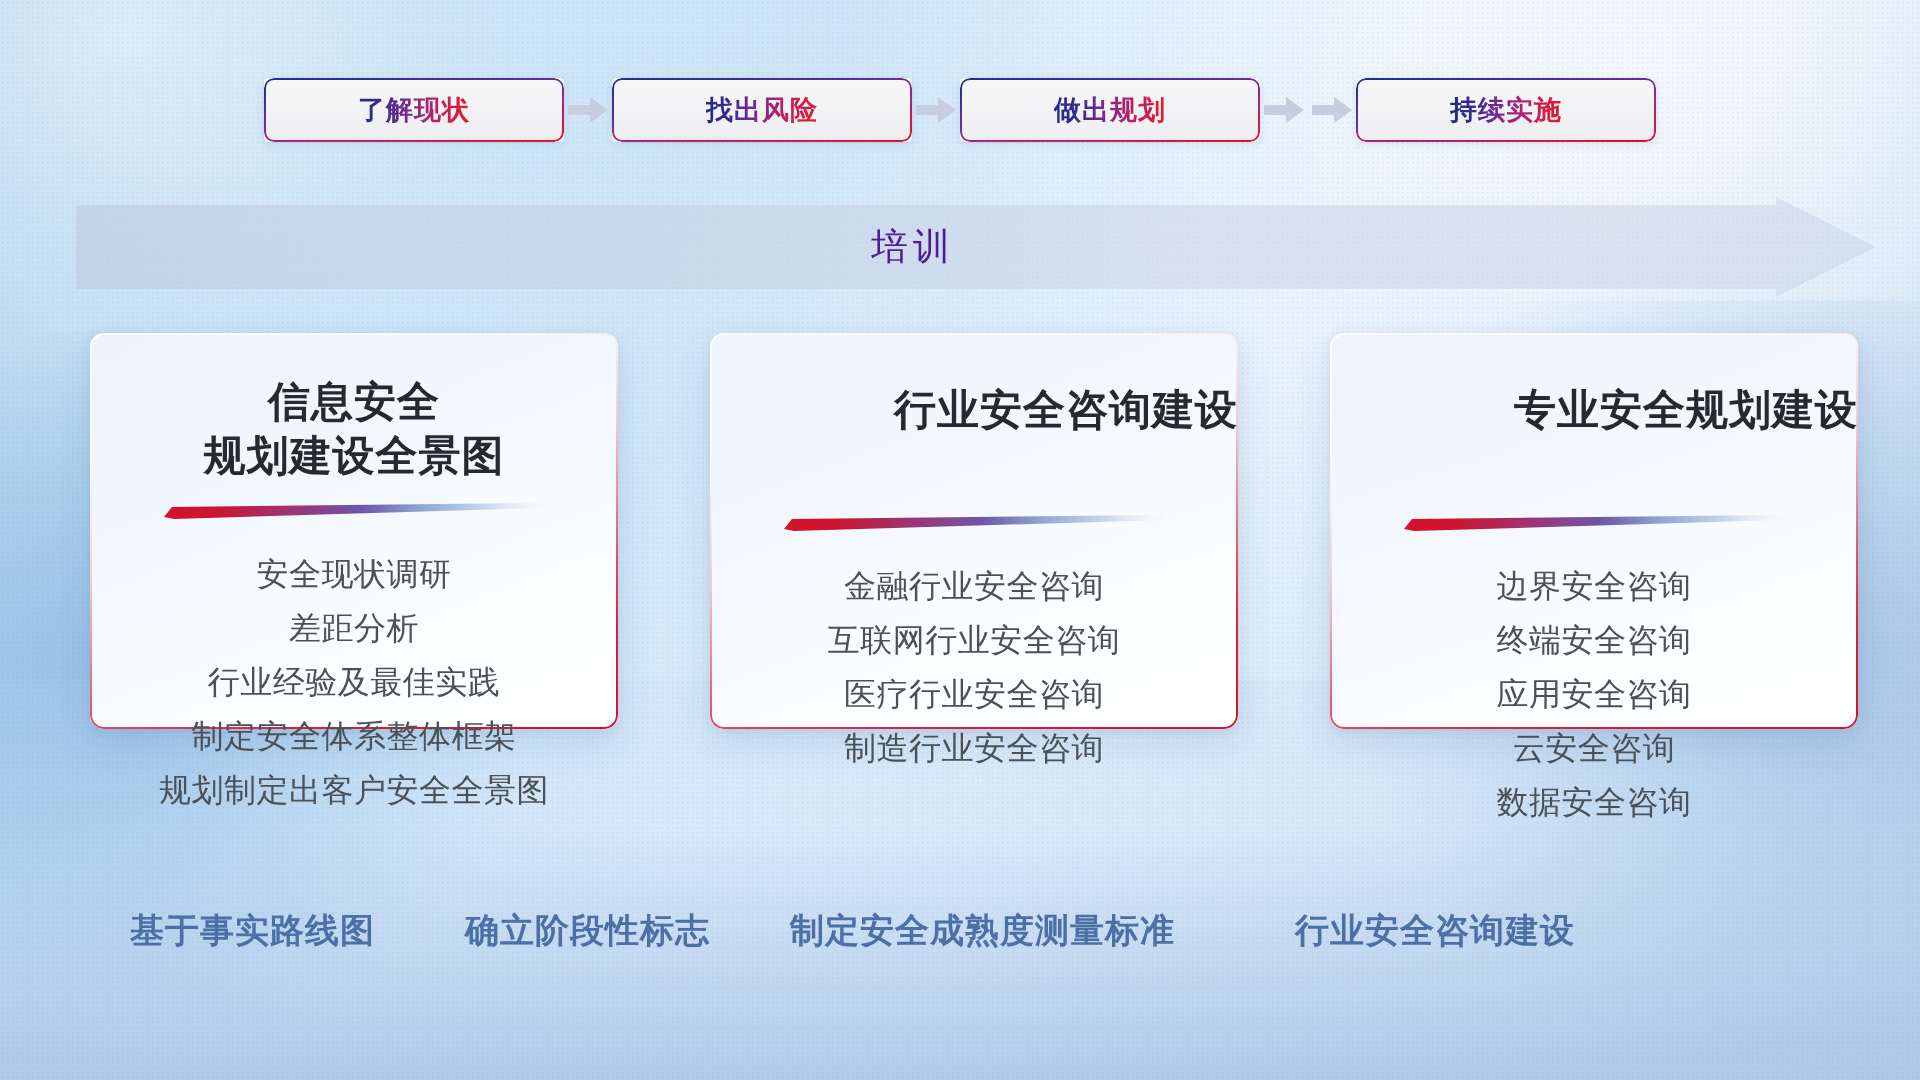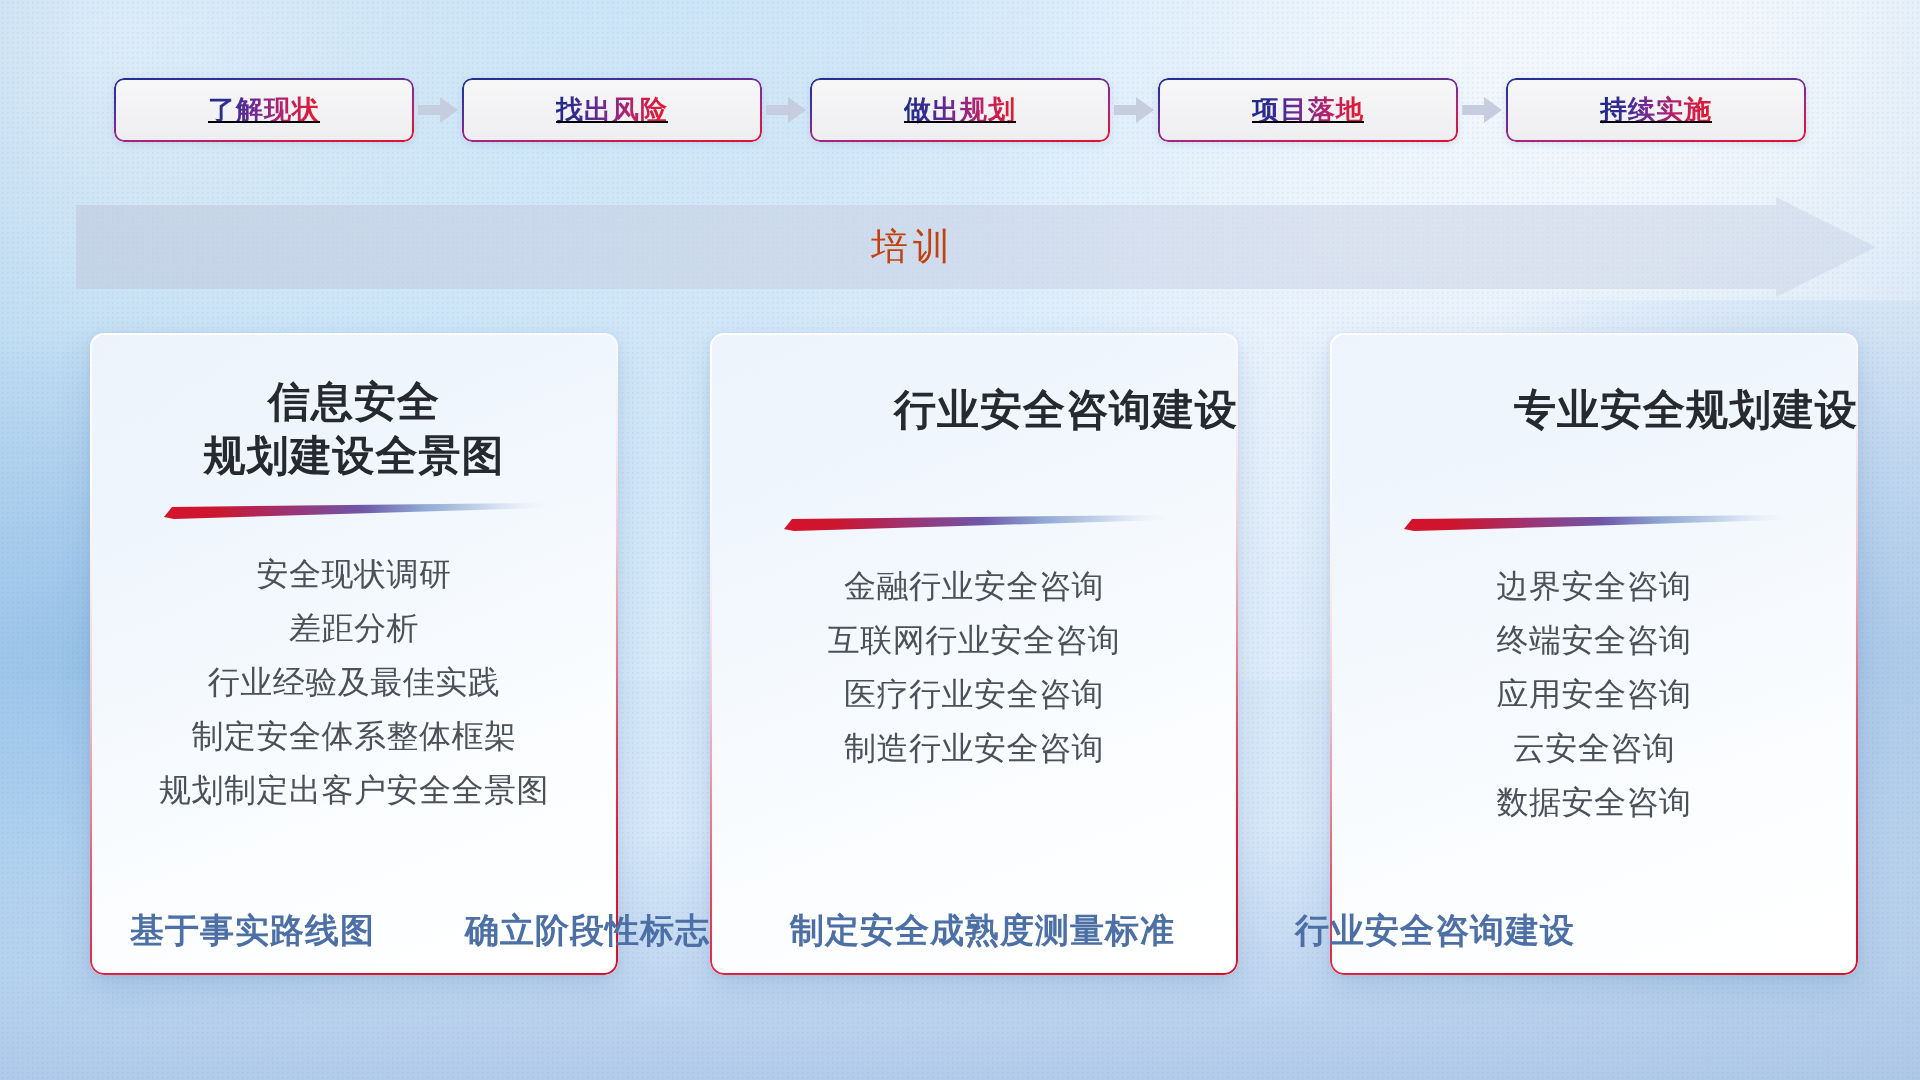--- a/index.html
+++ b/index.html
@@ -58,25 +58,24 @@
   }
 
   
   #steps{
     position:absolute;left:0;right:0;top:76px;height:68px;z-index:6;
     display:flex;align-items:center;justify-content:center;gap:0;
   }
   .step-wrap{display:flex;align-items:center;}
   .step{
     position:relative;
-    width:300px;height:64px;border-radius:10px;
+    width:300px;height:64px;border-radius:4px;
     display:flex;align-items:center;justify-content:center;
     background:linear-gradient(180deg,#f7f7f8 0%,#f2f2f4 55%,#eeeef1 100%);
     box-shadow:0 2px 7px rgba(60,90,140,.13);
-    text-decoration:underline;
   }
   .step::before{
     content:"";position:absolute;inset:0;border-radius:10px;padding:2px;
     background:linear-gradient(172deg,#1f2f8f 0%,#36309a 18%,#6c2c96 42%,#a8247e 62%,#d01a4e 80%,#e01130 100%);
     -webkit-mask:linear-gradient(#000 0 0) content-box,linear-gradient(#000 0 0);
     -webkit-mask-composite:xor;mask-composite:exclude;
     pointer-events:none;
   }
   .step-label{
     position:relative;z-index:2;
@@ -95,31 +94,31 @@
   #banner{
     position:absolute;left:0;right:0;top:197px;height:100px;z-index:4;
   }
   #banner-shape{
     position:absolute;left:76px;top:0;width:1800px;height:100px;
   }
   #banner-label{
     position:absolute;left:0;right:0;top:0;height:100px;
     display:flex;align-items:center;justify-content:center;
     padding-right:94px;
-    font-size:37px;font-weight:400;color:#c2410c;letter-spacing:5px;
+    font-size:37px;font-weight:400;color:#4c1d95;letter-spacing:5px;
     z-index:5;
   }
 
   
   #cards{
     position:absolute;left:0;right:0;top:333px;height:546px;z-index:6;
     display:flex;justify-content:center;align-items:flex-start;gap:64px;
   }
   .card{
-    position:relative;width:528px;height:642px;border-radius:14px;
+    position:relative;width:528px;height:396px;border-radius:14px;
     background:linear-gradient(160deg,
        rgba(238,244,252,.96) 0%,
        rgba(240,246,253,.97) 22%,
        rgba(248,251,254,.985) 55%,
        rgba(253,254,255,.995) 80%,
        rgba(255,255,255,1) 100%);
     box-shadow:0 14px 34px rgba(70,110,165,.16), 0 2px 8px rgba(70,110,165,.10);
     overflow:visible;
     margin-left:28px;
   }
@@ -211,25 +210,20 @@
     <div class="step">
       <span class="step-label">做出规划</span>
     </div>
   </div>
   <div class="step-arrow">
     <svg width="40" height="26" viewBox="0 0 40 26">
         <path d="M0 8 H22 V0 L40 13 L22 26 V18 H0 Z" fill="#c5cddf"></path>
       </svg>
   </div>
 
-  <div class="step-wrap">
-    <div class="step">
-      <span class="step-label">项目落地</span>
-    </div>
-  </div>
   <div class="step-arrow">
     <svg width="40" height="26" viewBox="0 0 40 26">
         <path d="M0 8 H22 V0 L40 13 L22 26 V18 H0 Z" fill="#c5cddf"></path>
       </svg>
   </div>
 
   <div class="step-wrap">
     <div class="step">
       <span class="step-label">持续实施</span>
     </div>

